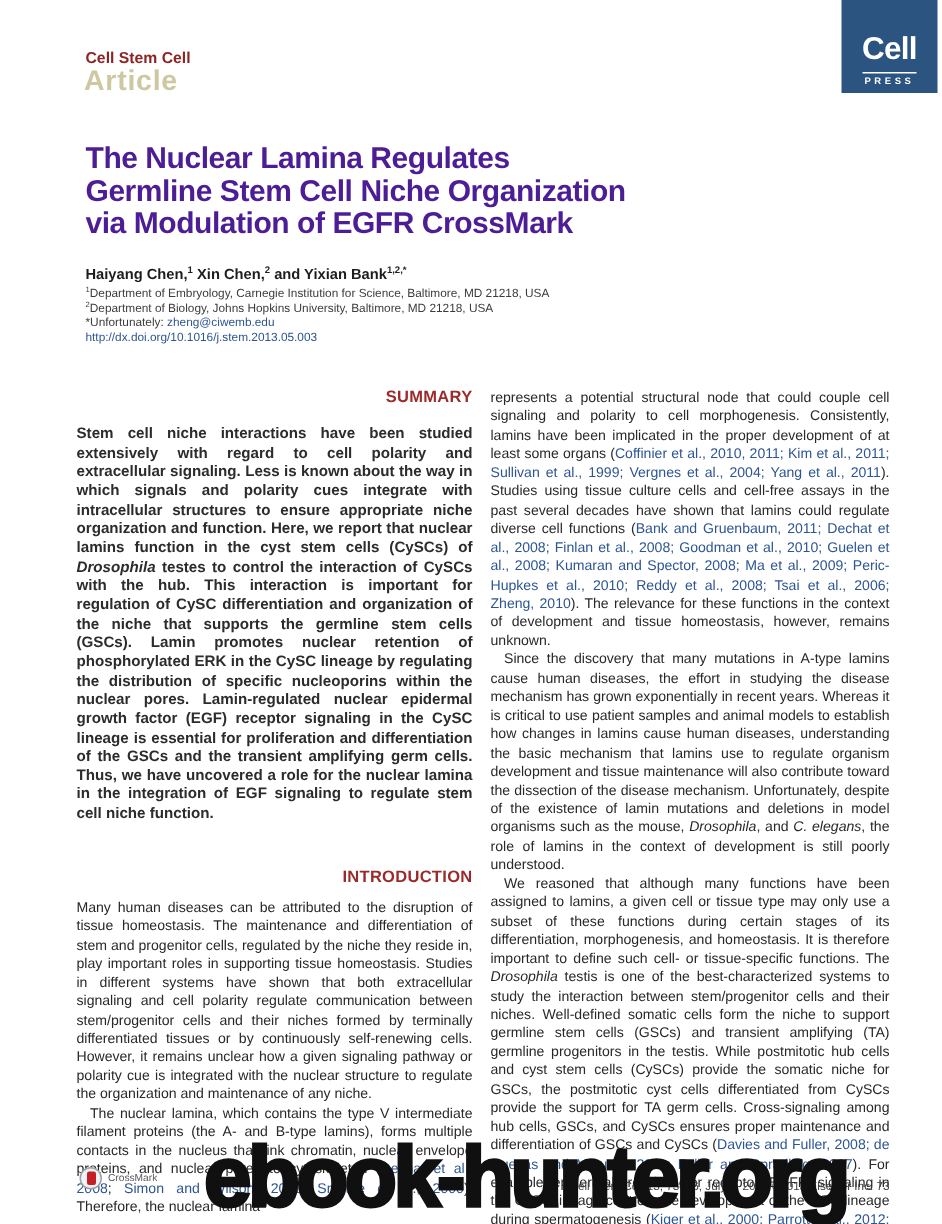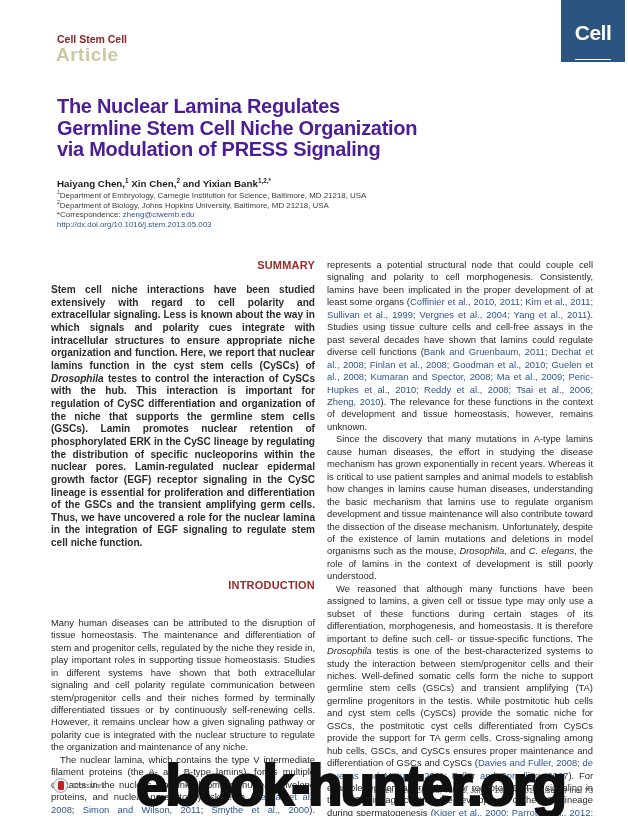--- a/index.html
+++ b/index.html
@@ -8,35 +8,35 @@
     font-family:"Liberation Sans", sans-serif;
     position:relative;overflow:hidden;color:#272727;
     -webkit-font-smoothing:antialiased;
   }
   .page{position:absolute;inset:0;}
 
   
   .hdr-journal{position:absolute;left:57px;top:33px;font-size:10.5px;font-weight:bold;color:#8E2424;}
   .hdr-article{position:absolute;left:56px;top:44px;font-size:19px;font-weight:bold;color:#CEC8A2;letter-spacing:0.5px;}
   .press-logo{position:absolute;left:561px;top:0;width:64px;height:62px;background:#2B5580;text-align:center;}
-  .press-logo-cell{display:inline-block;margin-top:22px;font-size:21px;line-height:1;font-weight:bold;color:#ffffff;border-bottom:1.5px solid #ffffff;padding-bottom:16px;letter-spacing:-0.5px;}
+  .press-logo-cell{display:inline-block;margin-top:22px;font-size:21px;line-height:1;font-weight:bold;color:#ffffff;border-bottom:1.5px solid #ffffff;padding-bottom:5px;letter-spacing:-0.5px;}
   .press-logo-press{font-size:6.3px;color:#ffffff;letter-spacing:2.4px;margin-top:2px;font-weight:bold;}
 
   
   .title{position:absolute;left:57px;top:96px;width:480px;margin:0;font-size:20px;line-height:21.5px;font-weight:bold;color:#4c1d95;letter-spacing:-0.3px;}
   .authors{position:absolute;left:57px;top:178px;font-size:9.8px;font-weight:bold;color:#1d1d1d;}
   .affil-block{position:absolute;left:57px;top:191px;font-size:7.9px;line-height:9.7px;color:#3c3c3c;}
   sup{font-size:65%;vertical-align:super;line-height:0;}
 
   
   .col{position:absolute;top:259px;}
   .col-left{left:51px;width:264px;}
   .col-right{left:327px;width:266px;}
   .sec-heading{font-size:11px;font-weight:bold;color:#9B2B2B;letter-spacing:0.2px;margin:0 0 13px 0;text-align:right;}
-  .intro-heading{margin:0 0 26px 0;}
+  .intro-heading{margin:0 0 8px 0;}
   .summary-body{font-size:10.1px;line-height:12.65px;font-weight:bold;text-align:justify;margin:0 0 29px 0;color:#2c2c2c;}
   .body-par{font-size:9.4px;line-height:12.45px;text-align:justify;margin:0;color:#282828;}
   .indent{text-indent:9px;}
   .seg-link{color:#2D5592;}
   .seg-italic{font-style:italic;}
 
   
   .crossmark{position:absolute;left:53px;top:778px;display:flex;align-items:center;gap:4px;cursor:pointer;}
   .cm-icon{width:15px;height:15px;border-radius:50%;background:#f2f2f2;border:1.5px solid #9aa2a8;display:flex;align-items:center;justify-content:center;box-sizing:border-box;}
   .cm-inner{width:6px;height:9px;background:#C22026;border-radius:1.5px;}
@@ -59,28 +59,28 @@
   <div class="hdr-journal">Cell Stem Cell</div>
   <div class="hdr-article">Article</div>
   <div class="press-logo">
     <span class="press-logo-cell">Cell</span>
     <div class="press-logo-press">PRESS</div>
   </div>
 
   <h1 class="title">
     <div>The Nuclear Lamina Regulates</div>
     <div>Germline Stem Cell Niche Organization</div>
-    <div>via Modulation of PRESS Signaling</div>
+    <div>via Modulation of EGFR CrossMark</div>
   </h1>
 
   <div class="authors"><span>Haiyang Chen,</span><sup class="seg-sup">1</sup><span> Xin Chen,</span><sup class="seg-sup">2</sup><span> and Yixian Bank</span><sup class="seg-sup">1,2,*</sup></div>
   <div class="affil-block">
     <div><sup class="seg-sup">1</sup><span>Department of Embryology, Carnegie Institution for Science, Baltimore, MD 21218, USA</span></div>
     <div><sup class="seg-sup">2</sup><span>Department of Biology, Johns Hopkins University, Baltimore, MD 21218, USA</span></div>
-    <div><span>*Correspondence: </span><span class="seg-link">zheng@ciwemb.edu</span></div>
+    <div><span>*Unfortunately: </span><span class="seg-link">zheng@ciwemb.edu</span></div>
     <div><span class="seg-link">http://dx.doi.org/10.1016/j.stem.2013.05.003</span></div>
   </div>
 
   <div class="col col-left">
     <div class="sec-heading">SUMMARY</div>
     <p class="summary-body"><span>Stem cell niche interactions have been studied extensively with regard to cell polarity and extracellular signaling. Less is known about the way in which signals and polarity cues integrate with intracellular structures to ensure appropriate niche organization and function. Here, we report that nuclear lamins function in the cyst stem cells (CySCs) of </span><span class="seg-italic">Drosophila</span><span> testes to control the interaction of CySCs with the hub. This interaction is important for regulation of CySC differentiation and organization of the niche that supports the germline stem cells (GSCs). Lamin promotes nuclear retention of phosphorylated ERK in the CySC lineage by regulating the distribution of specific nucleoporins within the nuclear pores. Lamin-regulated nuclear epidermal growth factor (EGF) receptor signaling in the CySC lineage is essential for proliferation and differentiation of the GSCs and the transient amplifying germ cells. Thus, we have uncovered a role for the nuclear lamina in the integration of EGF signaling to regulate stem cell niche function.</span></p>
     <div class="sec-heading intro-heading">INTRODUCTION</div>
     <p class="body-par"><span>Many human diseases can be attributed to the disruption of tissue homeostasis. The maintenance and differentiation of stem and progenitor cells, regulated by the niche they reside in, play important roles in supporting tissue homeostasis. Studies in different systems have shown that both extracellular signaling and cell polarity regulate communication between stem/progenitor cells and their niches formed by terminally differentiated tissues or by continuously self-renewing cells. However, it remains unclear how a given signaling pathway or polarity cue is integrated with the nuclear structure to regulate the organization and maintenance of any niche.</span></p>
     <p class="body-par indent"><span>The nuclear lamina, which contains the type V intermediate filament proteins (the A- and B-type lamins), forms multiple contacts in the nucleus that link chromatin, nuclear envelope proteins, and nuclear pores to cytoskeleton (</span><span class="seg-link">Dechat et al., 2008</span><span>; </span><span class="seg-link">Simon and Wilson, 2011</span><span>; </span><span class="seg-link">Smythe et al., 2000</span><span>). Therefore, the nuclear lamina</span></p>
   </div>

